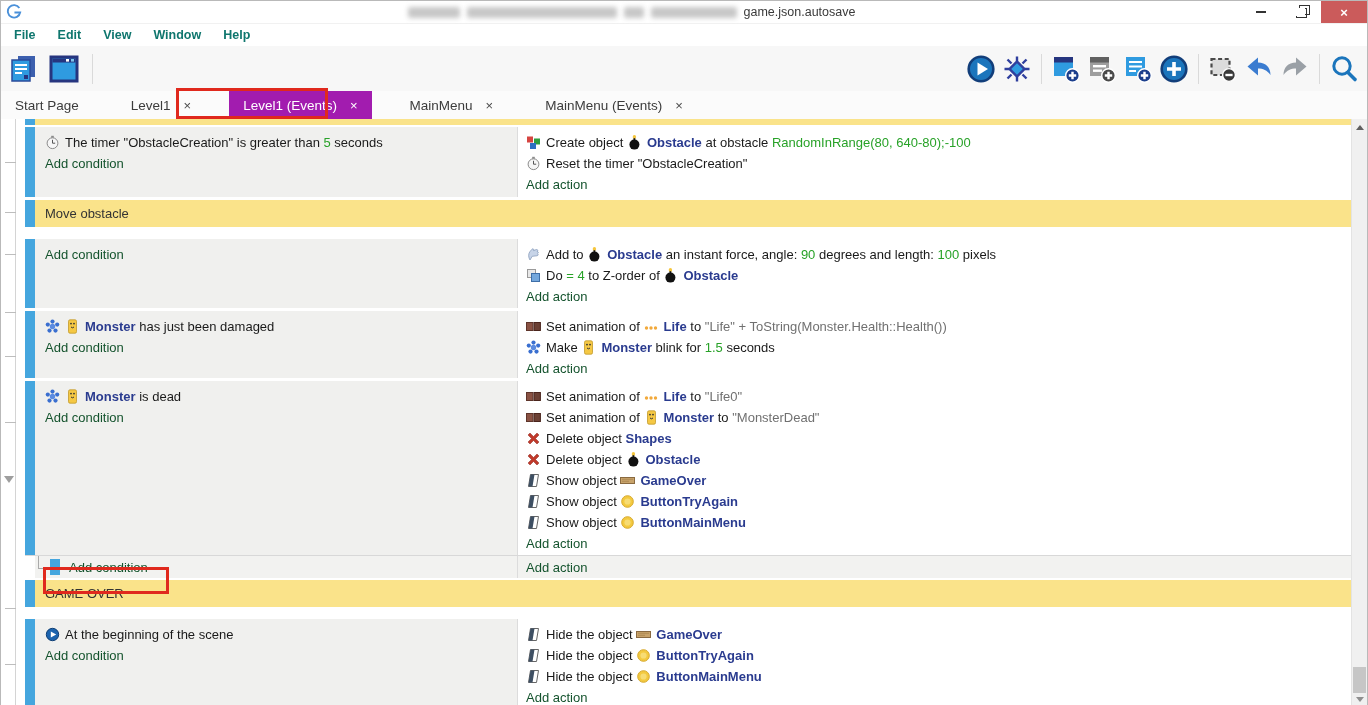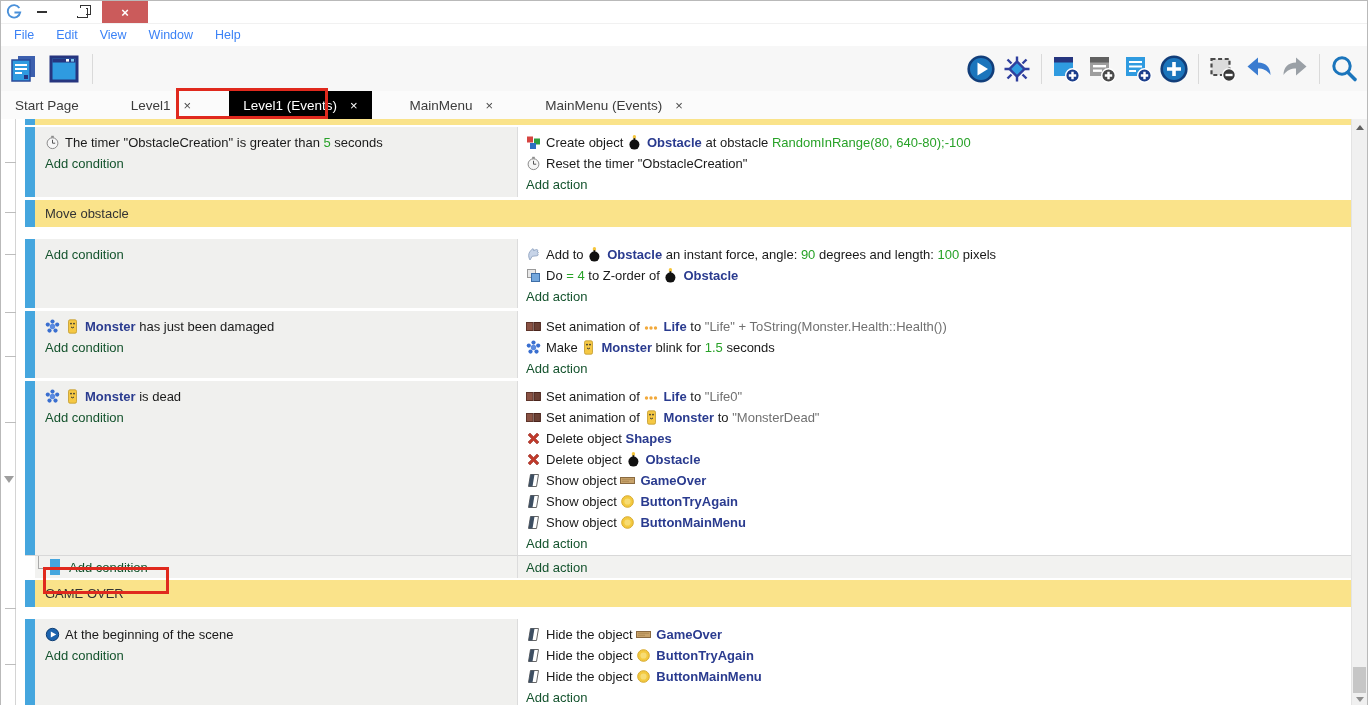--- a/index.html
+++ b/index.html
@@ -15,35 +15,35 @@
   .winctl{display:flex;height:22px;}
   .wbtn{width:40px;height:22px;display:flex;align-items:center;justify-content:center;}
   .minglyph{width:10px;height:2px;background:#333;}
   .restglyph{width:9px;height:8px;border:1px solid #333;background:#fff;position:relative;margin-top:2px;}
   .restglyph::before{content:"";position:absolute;left:2px;top:-4px;width:9px;height:8px;border:1px solid #333;}
   .restglyph::after{content:"";position:absolute;left:-1px;top:-1px;width:9px;height:8px;background:#fff;}
   .wbtn.close{width:46px;background:#cb5b5b;color:#fff;font-size:13px;font-weight:bold;}
 
   
   .menubar{height:22px;display:flex;align-items:center;background:#fff;border-top:1px solid #f1f1f1;}
-  .menu-item{padding:0 11px;color:#3b82f6;font-size:12.5px;}
+  .menu-item{padding:0 11px;color:#0f766e;font-size:12.5px;font-weight:bold;}
   .menu-item:first-child{margin-left:2px;}
 
   
   .toolbar{height:45px;background:#f7f7f7;display:flex;align-items:center;}
   .tb-left{display:flex;align-items:center;margin-left:6px;gap:6px;}
   .tb-right{display:flex;align-items:center;margin-left:auto;margin-right:6px;gap:2px;}
   .tbtn{width:34px;height:34px;display:flex;align-items:center;justify-content:center;}
   .tsep{width:1px;height:30px;background:#dadada;margin:0 5px;}
 
   
   .tabbar{height:28px;display:flex;align-items:stretch;background:#fbfbfb;gap:24px;}
   .tab{display:flex;align-items:center;padding:0 14px;gap:13px;color:#3c3c3c;font-size:13.5px;}
   .tab .x{font-size:13px;color:#4a4a4a;}
-  .tab.active{background:#000000;color:#fff;padding-left:14px;}
+  .tab.active{background:#a21caf;color:#fff;padding-left:14px;}
   .tab.active .x{color:#fff;}
 
   
   .sheet{position:relative;height:587px;overflow:hidden;background:#fff;}
   .sheet::before{content:"";position:absolute;left:14px;top:0;bottom:0;width:1px;background:#d4d4d4;}
   .tick{position:absolute;left:4px;width:11px;height:1px;background:#bdbdbd;}
   .gmark{position:absolute;left:3px;top:357px;width:0;height:0;
          border-left:5px solid transparent;border-right:5px solid transparent;border-top:7px solid #9e9e9e;}
   .blk{margin-left:24px;display:flex;margin-bottom:3px;}
   .bar{width:10px;background:#45a6de;flex:none;}
@@ -85,20 +85,27 @@
 <body>
 
 <div class="win">
 
   <div class="titlebar">
     <span class="logo">
       <svg width="16" height="16" viewBox="0 0 18 18">
           <path d="M15 4.5 A7 7 0 1 0 16 9.5 L9.5 9.5" fill="none" stroke="#4a90d9" stroke-width="2.1"></path>
         </svg>
     </span>
+    <div class="title">
+      <span class="blur" style="width:52px"></span>
+      <span class="blur" style="width:150px"></span>
+      <span class="blur" style="width:20px"></span>
+      <span class="blur" style="width:86px"></span>
+      <span>game.json.autosave</span>
+    </div>
     <div class="winctl">
       <div class="wbtn">
           <span class="minglyph"></span>
         </div>
       <div class="wbtn">
           <span class="restglyph"></span>
         </div>
       <div class="wbtn close">×</div>
     </div>
   </div>

